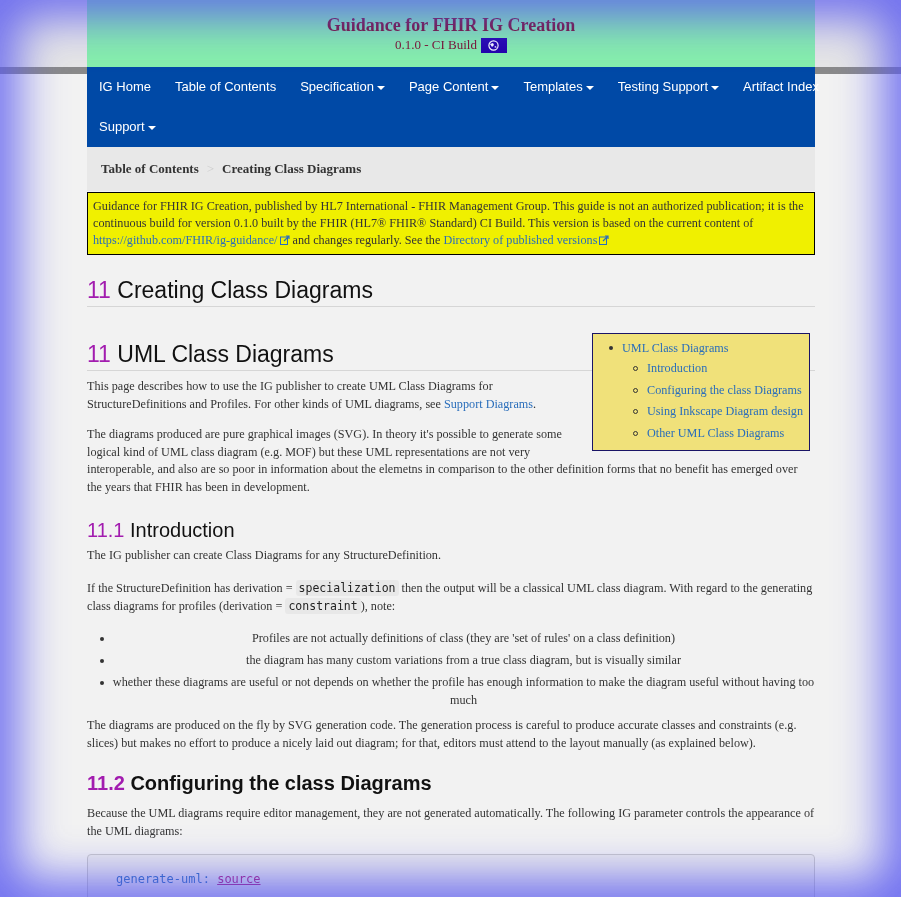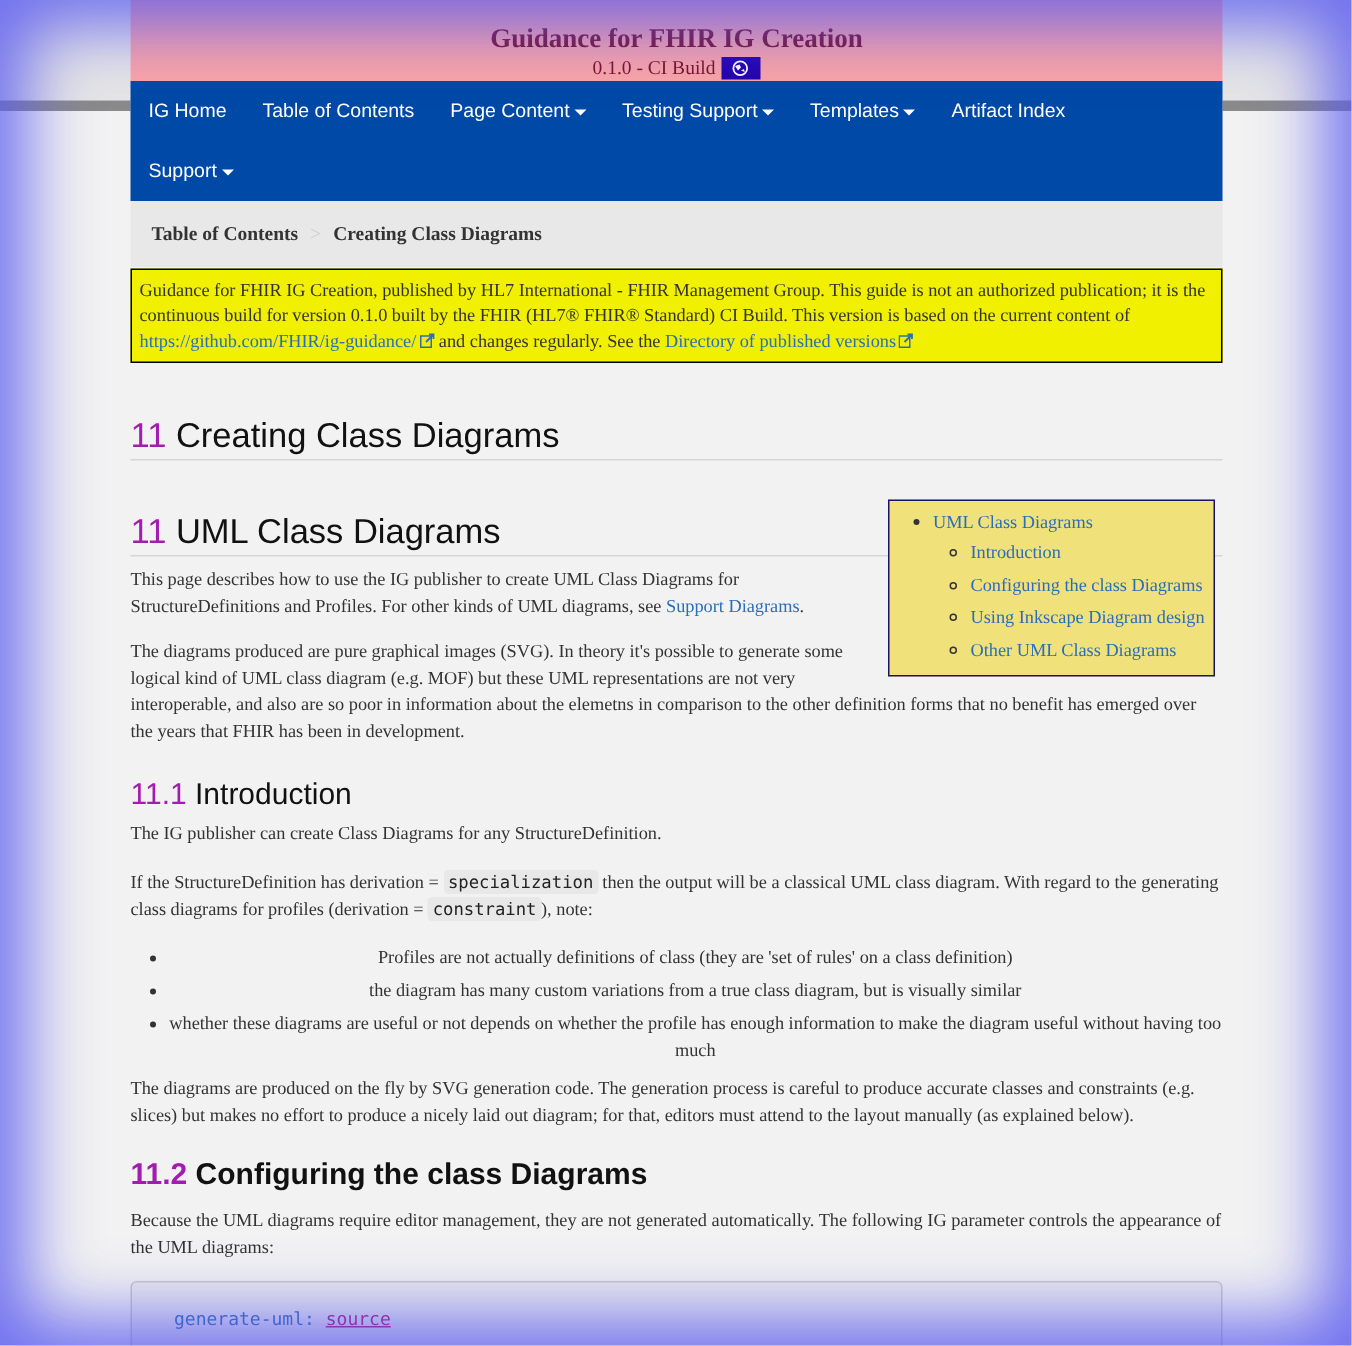--- a/index.html
+++ b/index.html
@@ -9,21 +9,21 @@
     font-family:"Liberation Serif", serif;
     color:#333;
   }
   .outer-bg-top { position:absolute; left:0; top:0; width:901px; height:67px; background:#e6e6e6; }
   .outer-band { position:absolute; left:0; top:67px; width:901px; height:7px; background:#8a8a8a; }
   .page {
     position:absolute; left:87px; top:0; width:728px; height:897px;
     background:#f2f2f2;
   }
   .header {
-    height:54px; background:#fca5a5; text-align:center;
+    height:67px; background:#86efac; text-align:center;
   }
   .header-title {
     padding-top:15px; font-size:18px; font-weight:bold; color:#7a0e27;
     line-height:20px;
   }
   .header-sub {
     font-size:13px; color:#7a0e27; line-height:16px; margin-top:2px;
     display:flex; justify-content:center; align-items:center; gap:4px;
   }
   .ci-badge {
@@ -121,23 +121,24 @@
           <path d="M2 4 L5 3 L6 5 L4 7 Z M6 7 L8 6 L8.5 8 Z" fill="#fff"></path>
         </svg>
       </span>
     </div>
   </div>
 
   <div class="navbar">
     <div class="nav-row">
       <div class="nav-item"><span>IG Home</span></div>
       <div class="nav-item"><span>Table of Contents</span></div>
+      <div class="nav-item"><span>Specification</span><span class="caret"></span></div>
       <div class="nav-item"><span>Page Content</span><span class="caret"></span></div>
+      <div class="nav-item"><span>Templates</span><span class="caret"></span></div>
       <div class="nav-item"><span>Testing Support</span><span class="caret"></span></div>
-      <div class="nav-item"><span>Templates</span><span class="caret"></span></div>
       <div class="nav-item"><span>Artifact Index</span></div>
     </div>
     <div class="nav-row">
       <div class="nav-item"><span>Support</span><span class="caret"></span></div>
     </div>
   </div>
 
   <div class="breadcrumb">
     <span>Table of Contents</span>
     <span class="bc-sep">&gt;</span>

